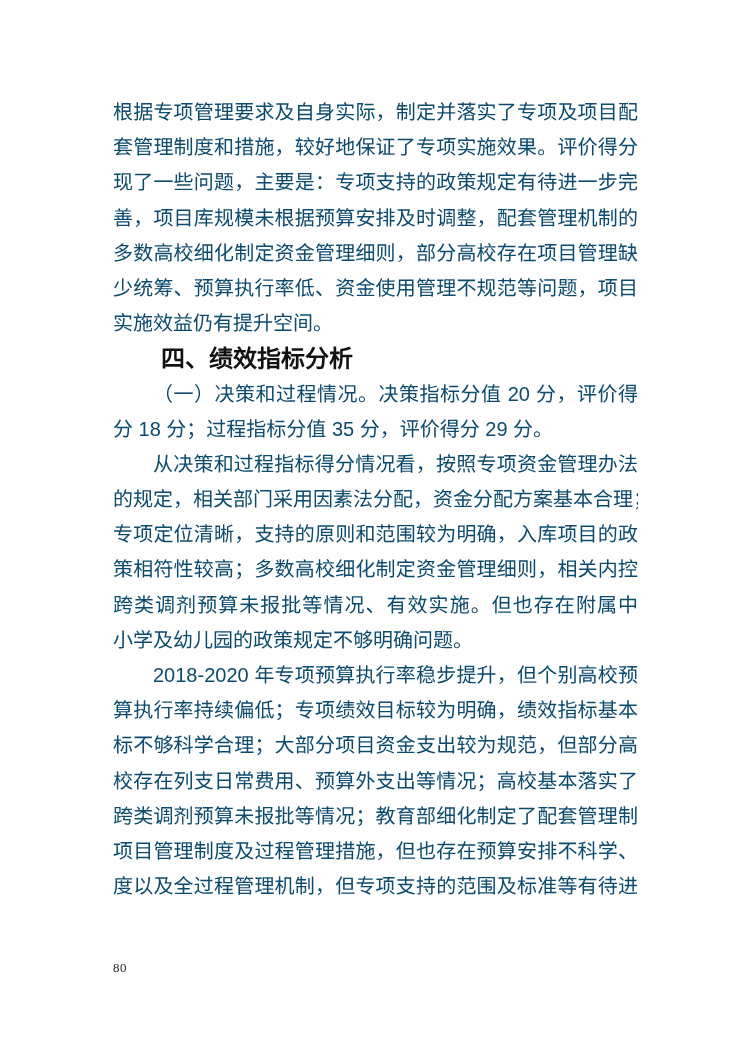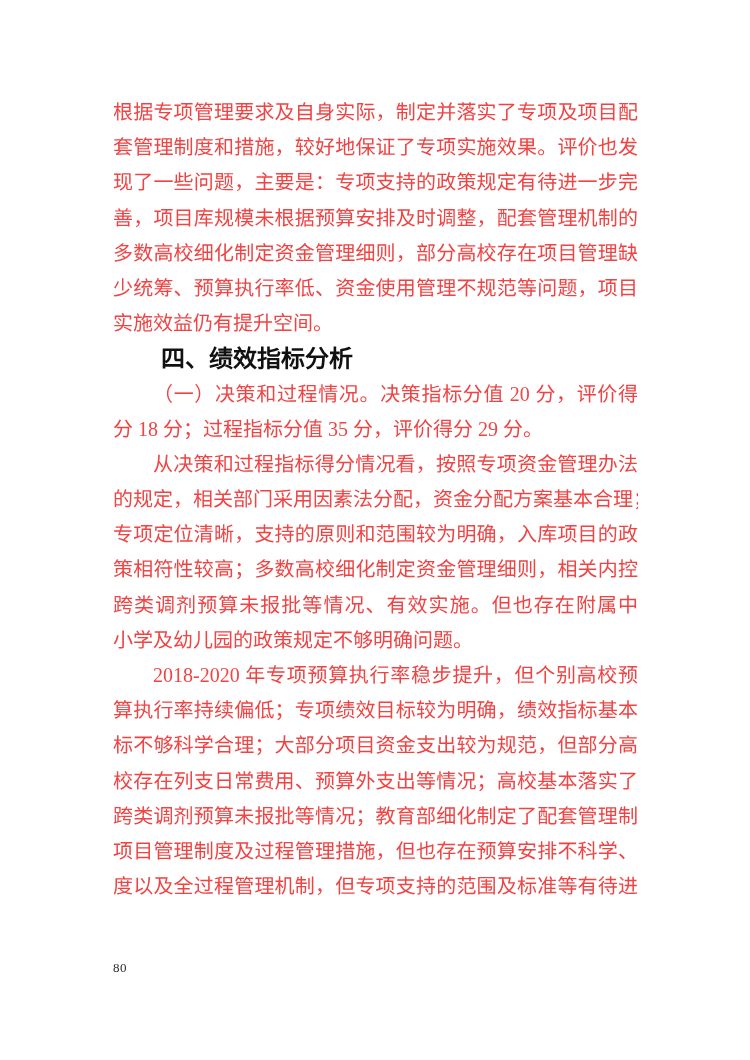--- a/index.html
+++ b/index.html
@@ -18,26 +18,26 @@
   .text-block {
     position: absolute;
     left: 113px;
     top: 95px;
     width: 525px;
   }
   .line {
     height: 35.2px;
     line-height: 35.2px;
     font-size: 20px;
-    color: #ef4444;
+    color: #0c4a6e;
     text-align: justify;
     text-align-last: justify;
     white-space: nowrap;
     overflow: hidden;
-    font-family: Liberation Serif, serif;
+    font-family: Liberation Sans, sans-serif;
   }
   .line.no-justify {
     text-align: center;
     text-align-last: left;
   }
   .line.indent {
     text-indent: 2em;
   }
   .line.heading {
     text-align: left;
@@ -59,21 +59,21 @@
     letter-spacing: 0.5px;
     font-family: "Liberation Serif", "DejaVu Serif", serif;
   }
 </style>
 </head>
 <body>
 
 <div class="page">
   <div class="text-block" id="text-block">
       <div class="line">根据专项管理要求及自身实际，制定并落实了专项及项目配</div>
-      <div class="line">套管理制度和措施，较好地保证了专项实施效果。评价也发</div>
+      <div class="line">套管理制度和措施，较好地保证了专项实施效果。评价得分</div>
       <div class="line">现了一些问题，主要是：专项支持的政策规定有待进一步完</div>
       <div class="line">善，项目库规模未根据预算安排及时调整，配套管理机制的</div>
       <div class="line">多数高校细化制定资金管理细则，部分高校存在项目管理缺</div>
       <div class="line">少统筹、预算执行率低、资金使用管理不规范等问题，项目</div>
       <div class="line no-justify">实施效益仍有提升空间。</div>
       <div class="line no-justify indent heading">四、绩效指标分析</div>
       <div class="line indent">（一）决策和过程情况。决策指标分值 20 分，评价得</div>
       <div class="line no-justify">分 18 分；过程指标分值 35 分，评价得分 29 分。</div>
       <div class="line indent">从决策和过程指标得分情况看，按照专项资金管理办法</div>
       <div class="line">的规定，相关部门采用因素法分配，资金分配方案基本合理；</div>

